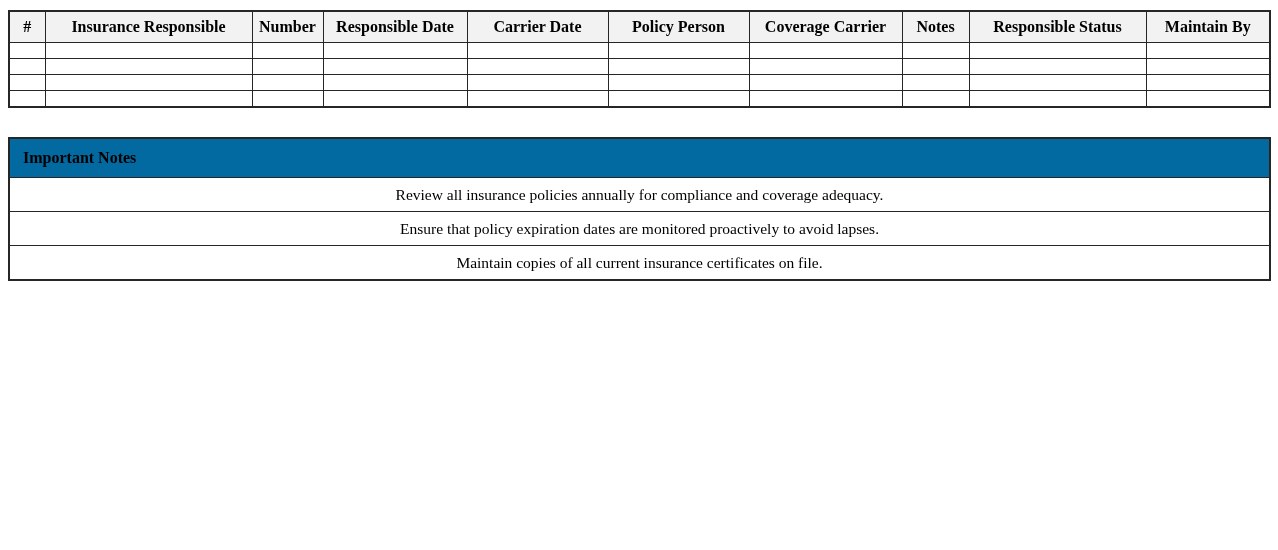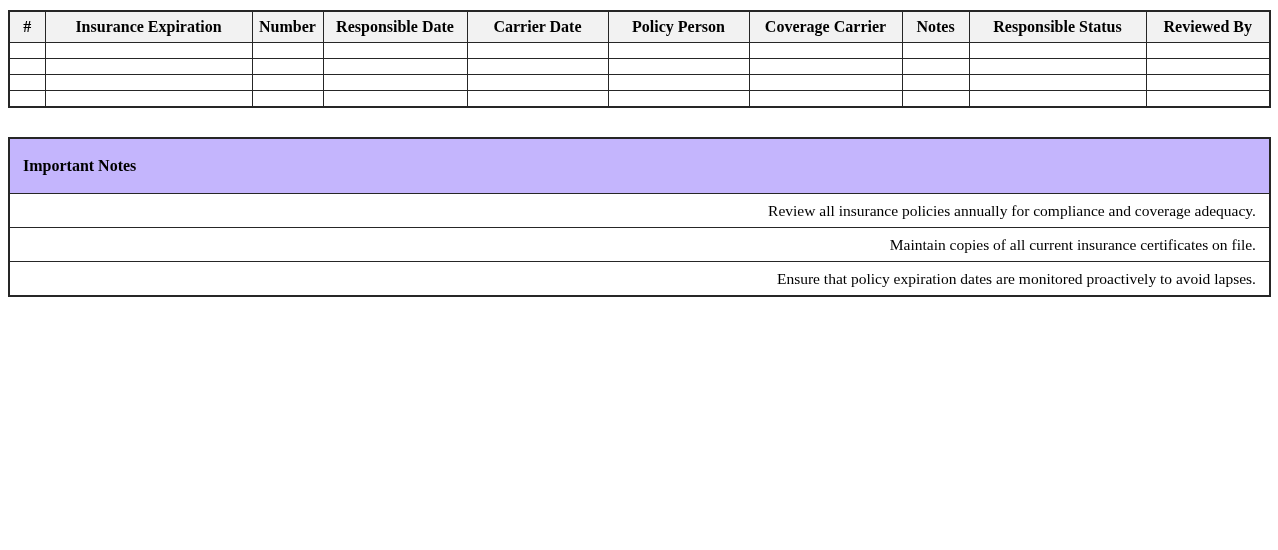--- a/index.html
+++ b/index.html
@@ -46,35 +46,35 @@
     height: 30px;
     vertical-align: middle;
     padding: 0 4px;
   }
   #insurance-table tbody td {
     height: 15px;
     padding: 0 4px;
     font-size: 13px;
   }
   #notes-table th.notes-title-cell {
-    background: #c4b5fd;
+    background: #0369a1;
     font-weight: bold;
     font-size: 16px;
     text-align: left;
     height: 30px;
     vertical-align: middle;
-    padding: 12px 13px;
+    padding: 4px 13px;
   }
   #notes-table td.note-cell {
     height: 33px;
     vertical-align: middle;
     padding: 0 13px;
     font-size: 15.5px;
     font-weight: normal;
-    text-align: right;
+    text-align: center;
   }
 </style>
 </head>
 <body>
 
 <div class="page">
 
   <table id="insurance-table">
     <colgroup>
       <col style="width:36px">
@@ -84,29 +84,29 @@
       <col style="width:141px">
       <col style="width:141px">
       <col style="width:153px">
       <col style="width:67px">
       <col style="width:177px">
       <col style="width:124px">
     </colgroup>
     <thead>
       <tr>
         <th>#</th>
-        <th>Insurance Expiration</th>
+        <th>Insurance Responsible</th>
         <th>Number</th>
         <th>Responsible Date</th>
         <th>Carrier Date</th>
         <th>Policy Person</th>
         <th>Coverage Carrier</th>
         <th>Notes</th>
         <th>Responsible Status</th>
-        <th>Reviewed By</th>
+        <th>Maintain By</th>
       </tr>
     </thead>
     <tbody id="insurance-table-body">
 
     <tr>
           <td></td>
           <td></td>
           <td></td>
           <td></td>
           <td></td>
@@ -162,21 +162,21 @@
     <thead>
       <tr>
         <th class="notes-title-cell">Important Notes</th>
       </tr>
     </thead>
     <tbody>
       <tr>
         <td class="note-cell">Review all insurance policies annually for compliance and coverage adequacy.</td>
       </tr>
       <tr>
-        <td class="note-cell">Maintain copies of all current insurance certificates on file.</td>
+        <td class="note-cell">Ensure that policy expiration dates are monitored proactively to avoid lapses.</td>
       </tr>
       <tr>
-        <td class="note-cell">Ensure that policy expiration dates are monitored proactively to avoid lapses.</td>
+        <td class="note-cell">Maintain copies of all current insurance certificates on file.</td>
       </tr>
     </tbody>
   </table>
 
 </div>
 
 </body></html>

